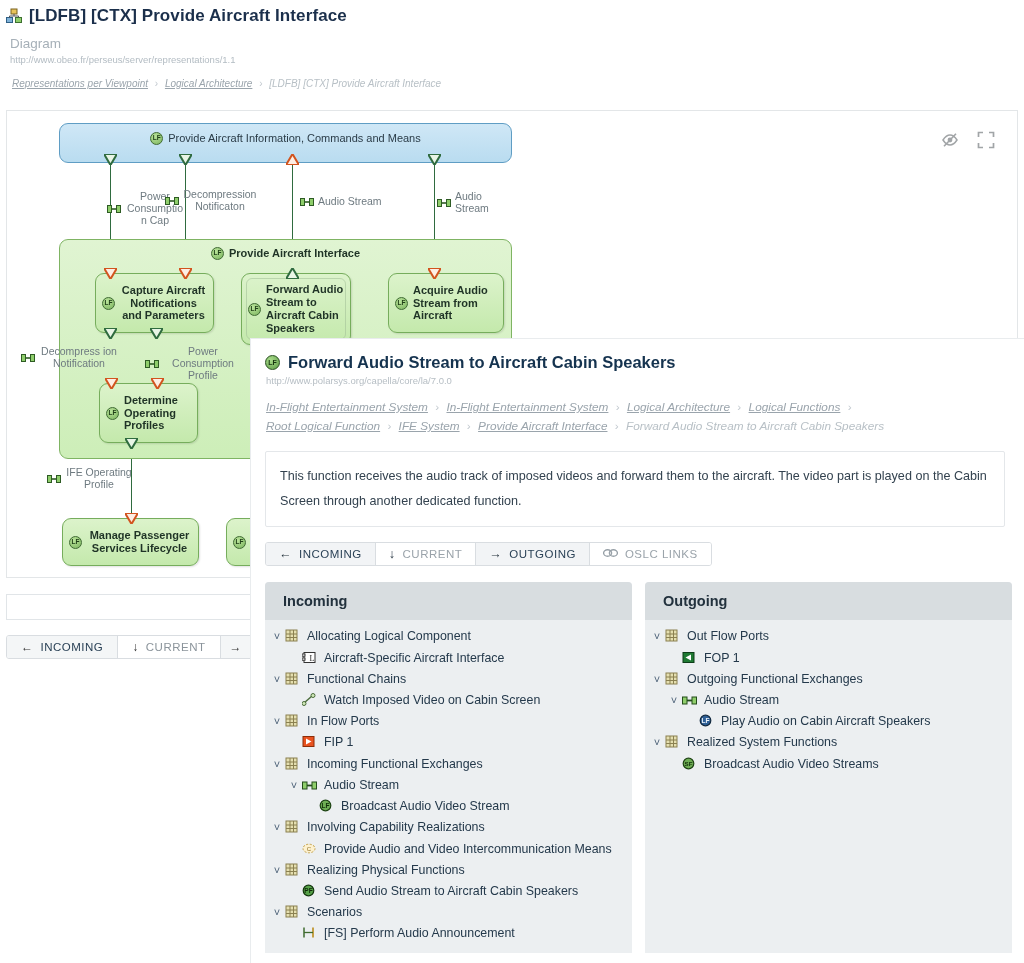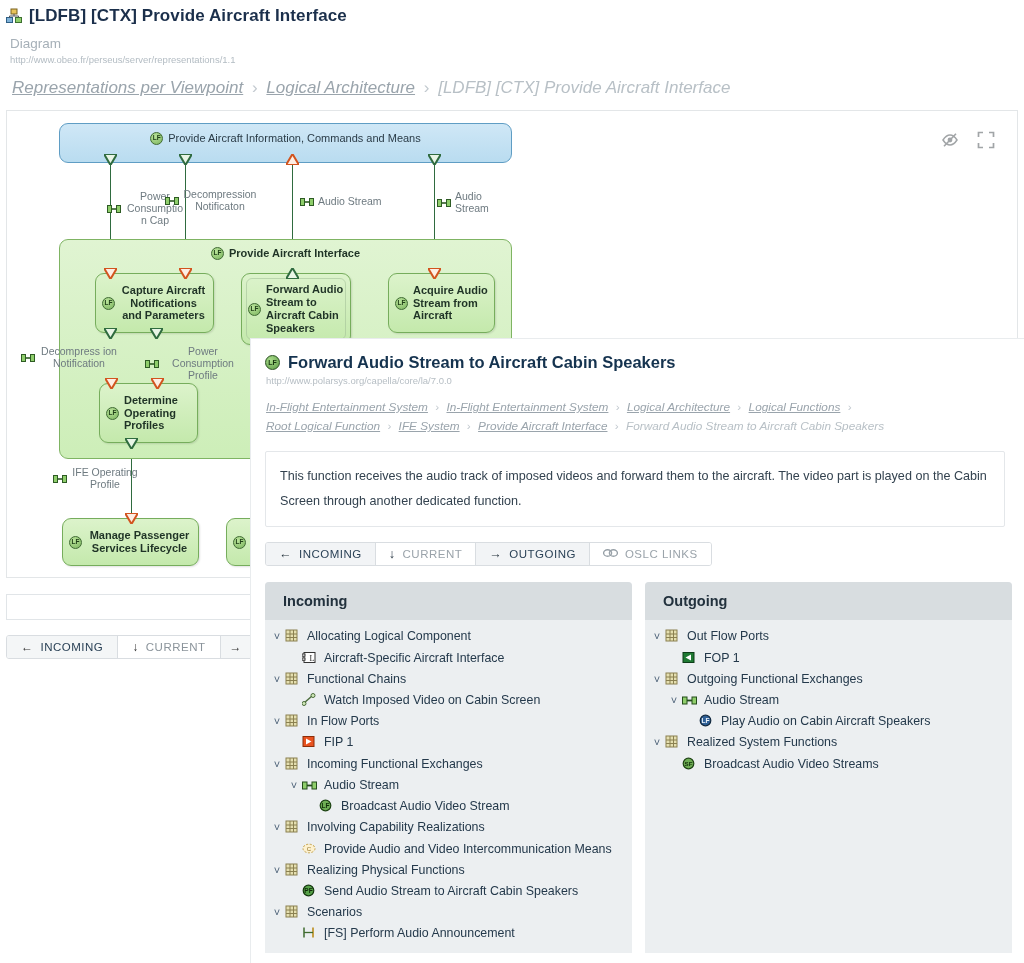--- a/index.html
+++ b/index.html
@@ -14,21 +14,21 @@
 
   
   .page-head { padding: 6px 0 0 6px; }
   .title-row { display: flex; align-items: center; gap: 7px; }
   .title-icon { width: 16px; height: 16px; flex: 0 0 16px; position: relative; }
   .page-title {
     font-size: 17px; font-weight: bold; color: #1b2f4b; letter-spacing: .1px;
   }
   .kind-label { font-size: 13.5px; color: #a6b0b8; margin: 10px 0 0 4px; }
   .uri-label  { font-size: 9.5px; color: #b3bcc3; margin: 3px 0 0 4px; }
-  .crumbs { margin: 13px 8px 0 6px; font-size: 17px; font-style: italic; color: #b0b9c0; }
+  .crumbs { margin: 13px 8px 0 6px; font-size: 10px; font-style: italic; color: #b0b9c0; }
   .crumbs a { color: #9aa4ac; text-decoration: underline; font-style: italic; }
   .crumbs .sep { color: #c2c9cf; padding: 0 4px; font-style: normal; }
   .crumbs .cur { color: #b8c0c6; }
 
   
   .diagram-box {
     position: absolute; left: 6px; top: 110px; width: 1012px; height: 468px;
     border: 1px solid #e3e6e8; background: #ffffff;
   }
   .diag-tools { position: absolute; right: 22px; top: 20px; display: flex; gap: 18px; }
@@ -314,21 +314,21 @@
         <span class="lf-badge">LF</span>
         <span style="text-align:left;">Forward Audio Stream to Aircraft Cabin Speakers</span>
       </div>
     </div>
     <div class="port" style="left:279px; top:157px;">
       <svg width="13" height="11">
           <polygon points="0,11 13,11 6.5,0" fill="#e9f5e6" stroke="#2f6b3f" stroke-width="2"></polygon>
         </svg>
       </div>
 
-    <div class="node node-green" style="left:381px; top:162px; width:107px; height:60px;">
+    <div class="node node-green" style="left:381px; top:162px; width:116px; height:60px;">
       <div class="node-label" style="height:100%;">
         <span class="lf-badge">LF</span>
         <span style="text-align:left;">Acquire Audio Stream from Aircraft</span>
       </div>
     </div>
     <div class="port" style="left:421px; top:157px;">
       <svg width="13" height="11">
           <polygon points="0,0 13,0 6.5,11" fill="#fdeee4" stroke="#d2541f" stroke-width="2"></polygon>
         </svg>
       </div>
@@ -368,21 +368,21 @@
     <div class="ex-label" style="left:138px; top:235px; width:98px;">
       <span class="ex-icon">
         <svg width="14" height="10" viewBox="0 0 14 10">
             <rect x="0.5" y="1.5" width="4" height="7" fill="#8fce6b" stroke="#2e5b24"></rect>
             <rect x="9.5" y="1.5" width="4" height="7" fill="#8fce6b" stroke="#2e5b24"></rect>
             <line x1="4.5" y1="5" x2="9.5" y2="5" stroke="#2e5b24" stroke-width="1.6"></line>
           </svg>
       </span>
       <span style="text-align:center;">Power Consumption Profile</span>
     </div>
-    <div class="ex-label" style="left:46px; top:356px; width:86px;">
+    <div class="ex-label" style="left:40px; top:356px; width:86px;">
       <span class="ex-icon">
         <svg width="14" height="10" viewBox="0 0 14 10">
             <rect x="0.5" y="1.5" width="4" height="7" fill="#8fce6b" stroke="#2e5b24"></rect>
             <rect x="9.5" y="1.5" width="4" height="7" fill="#8fce6b" stroke="#2e5b24"></rect>
             <line x1="4.5" y1="5" x2="9.5" y2="5" stroke="#2e5b24" stroke-width="1.6"></line>
           </svg>
       </span>
       <span style="text-align:center;">IFE Operating Profile</span>
     </div>
 

